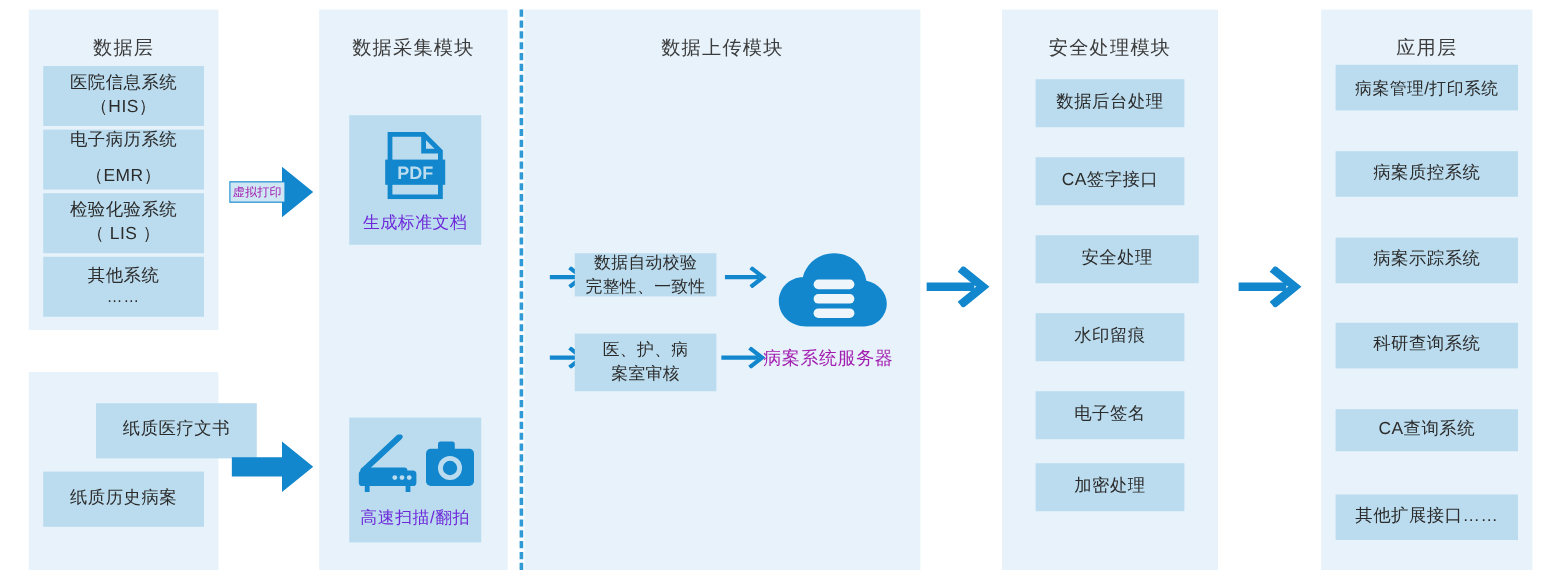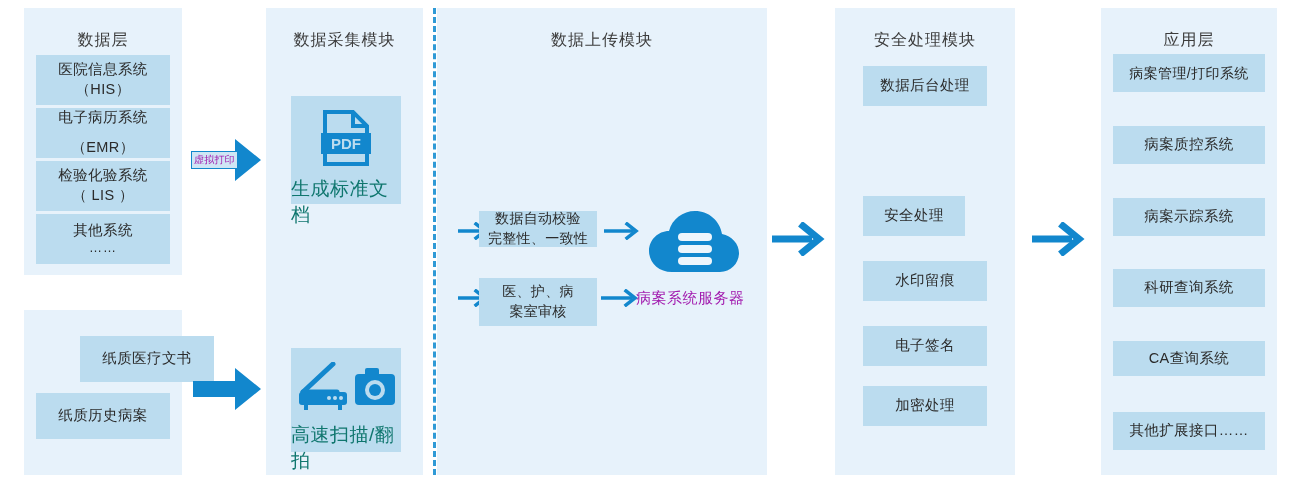--- a/index.html
+++ b/index.html
@@ -75,22 +75,22 @@
   .icon-card {
     position: absolute;
     background: #bbdcef;
     display: flex;
     flex-direction: column;
     align-items: center;
     justify-content: flex-start;
   }
   .icon-card .glyph { margin-top: 14px; }
   .icon-card .cap {
-    font-size: 19px;
-    color: #0f766e;
+    font-size: 14px;
+    color: #6d28d9;
     letter-spacing: 0.5px;
     margin-top: 6px;
   }
 
   .cloud-icon { position: absolute; }
   .server-label {
     position: absolute;
     font-size: 15px;
     color: #a21caf;
     letter-spacing: 0.5px;
@@ -255,21 +255,24 @@
       <path d="M31 4 L47 17 L31 30" stroke="#1287cd" stroke-width="7" fill="none" stroke-linecap="square" stroke-linejoin="miter"></path>
     </svg>
   </div>
 
   <div class="panel" style="left:835px; top:8px; width:180px; height:467px;">
     <div class="panel-title">安全处理模块</div>
   </div>
   <div class="chip" style="left:863px; top:66px; width:124px; height:40px;">
       <span>数据后台处理</span>
     </div>
-  <div class="chip" style="left:863px; top:196px; width:102px; height:40px;">
+  <div class="chip" style="left:863px; top:131px; width:124px; height:40px;">
+      <span>CA签字接口</span>
+    </div>
+  <div class="chip" style="left:863px; top:196px; width:136px; height:40px;">
       <span>安全处理</span>
     </div>
   <div class="chip" style="left:863px; top:261px; width:124px; height:40px;">
       <span>水印留痕</span>
     </div>
   <div class="chip" style="left:863px; top:326px; width:124px; height:40px;">
       <span>电子签名</span>
     </div>
   <div class="chip" style="left:863px; top:386px; width:124px; height:40px;">
       <span>加密处理</span>

